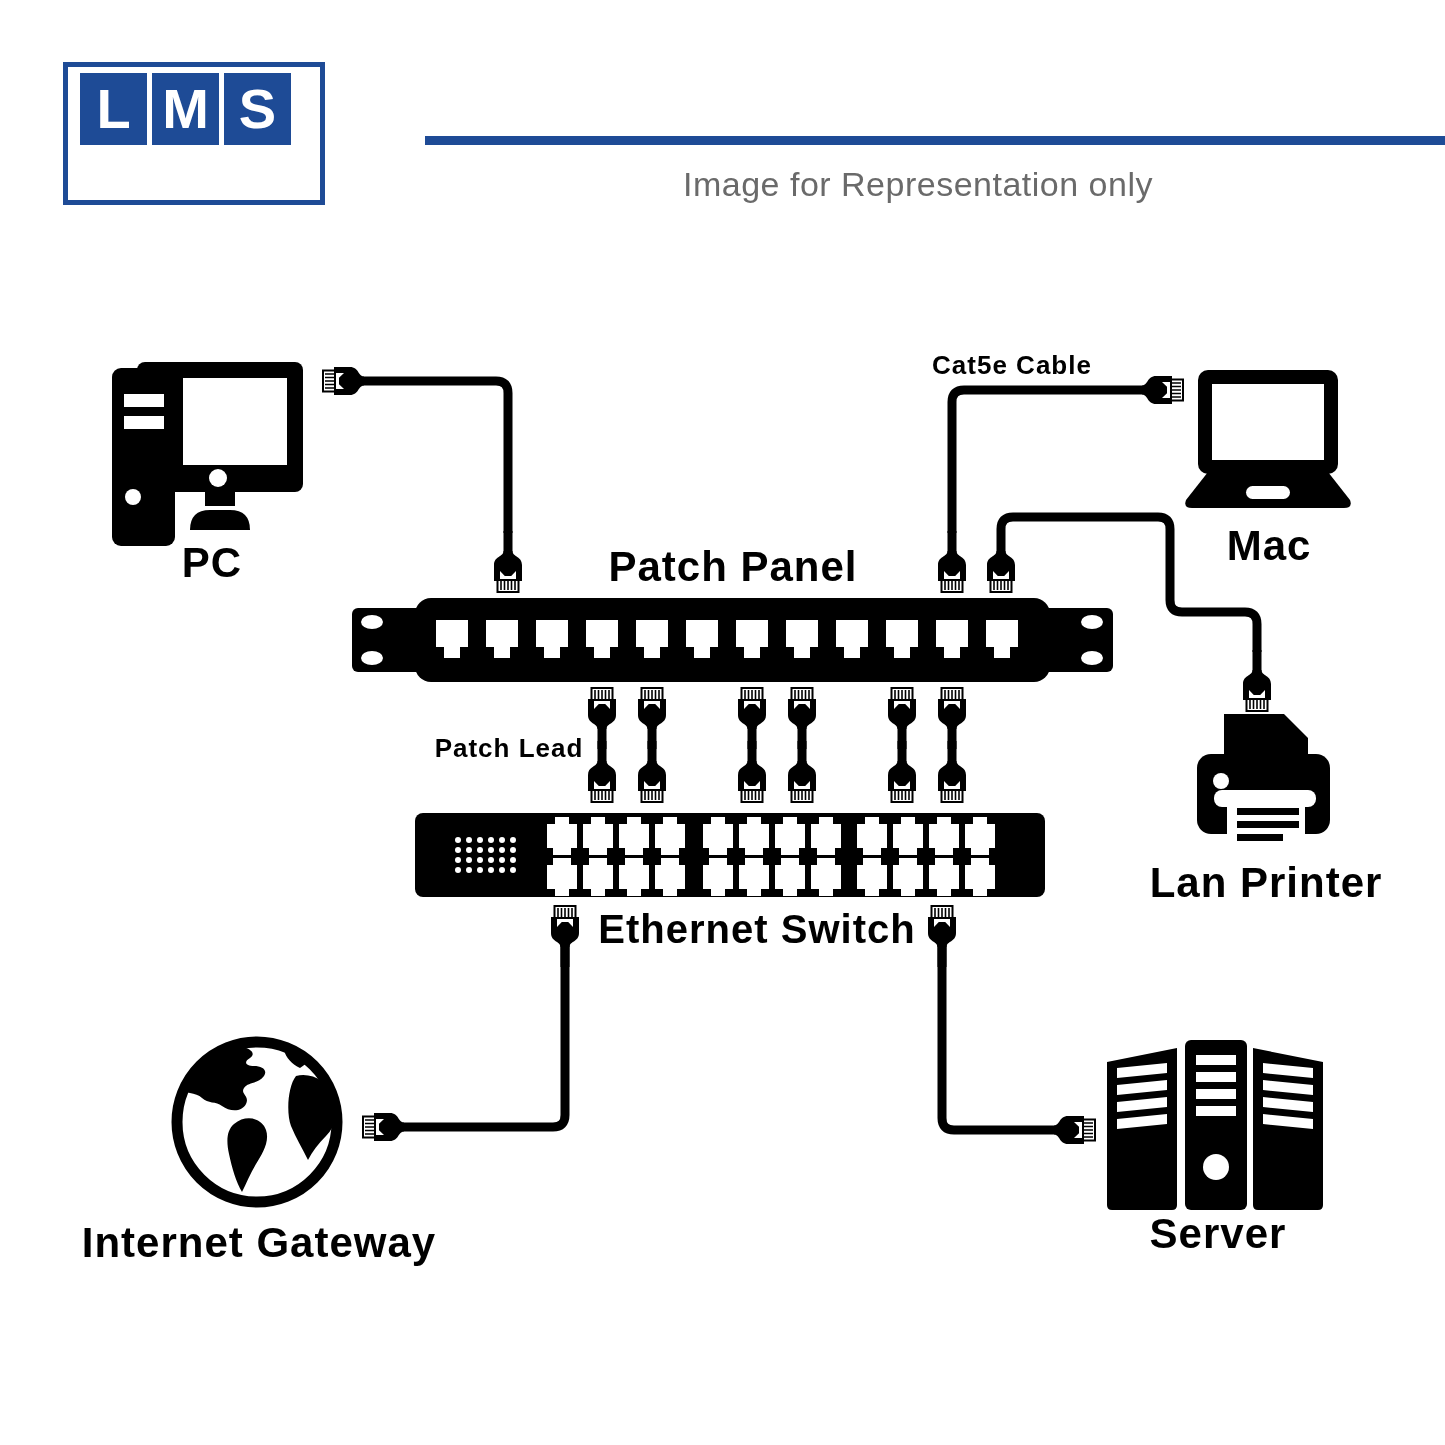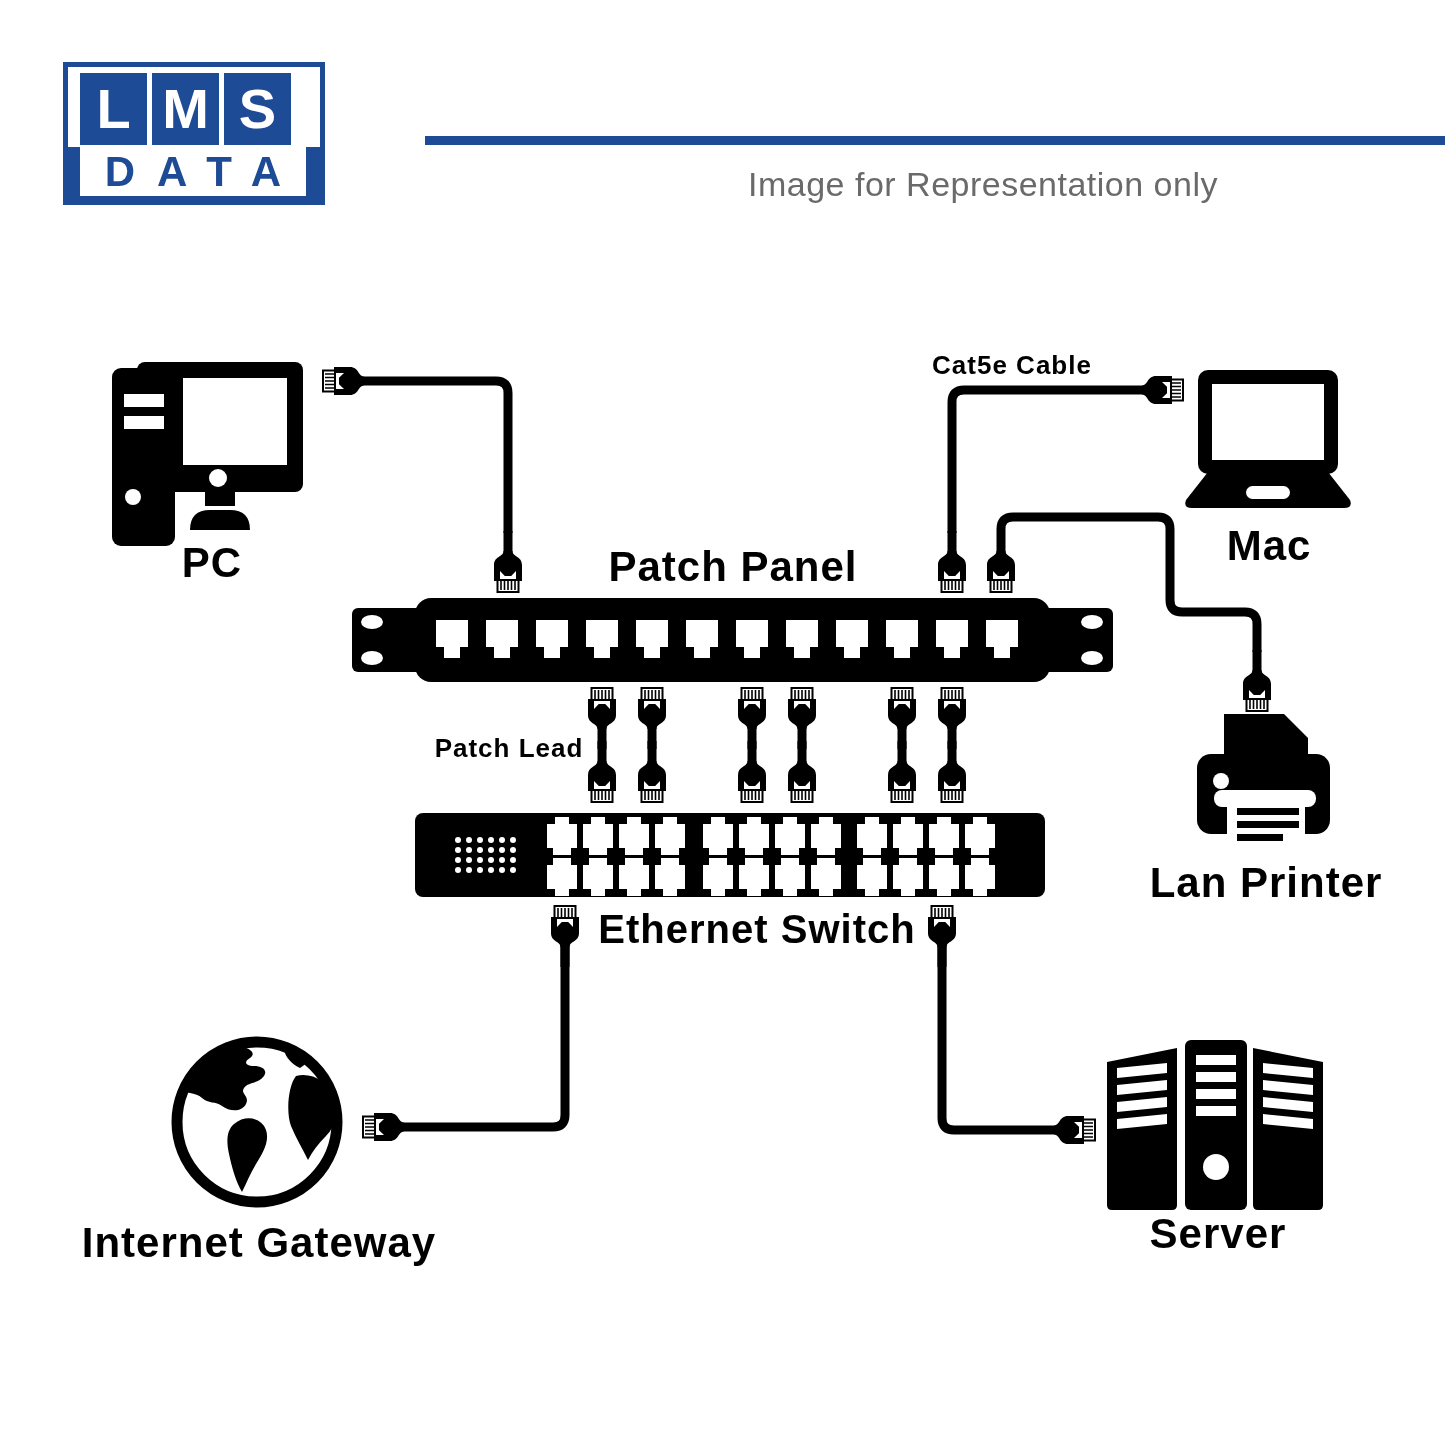--- a/index.html
+++ b/index.html
@@ -31,21 +31,21 @@
   }
   .logo-word{
     color:var(--brand-blue);font-weight:bold;font-size:42px;
     letter-spacing:22px;margin-right:-22px;line-height:1;
   }
   .blue-line{
     position:absolute;left:425px;top:136px;width:1020px;height:9px;
     background:var(--brand-blue);
   }
   .note{
-    position:absolute;left:618px;top:165px;width:600px;text-align:right;
+    position:absolute;left:618px;top:165px;width:600px;text-align:center;
     font-size:34px;color:var(--note-gray);letter-spacing:0.5px;
   }
   
   .diagram{position:absolute;left:0;top:0;}
   .lbl{font-weight:bold;fill:var(--ink);text-anchor:middle;letter-spacing:1px;}
   .lbl-lg{font-size:42px;}
   .lbl-md{font-size:40px;}
   .lbl-sm{font-size:26px;}
   .cable{stroke:var(--ink);stroke-width:9;fill:none;stroke-linejoin:round;stroke-linecap:butt;}
   .ink{fill:var(--ink);}
@@ -59,25 +59,20 @@
     <div class="logo-tiles">
       <div class="tile">
           <span>L</span>
         </div>
       <div class="tile">
           <span>M</span>
         </div>
       <div class="tile">
           <span>S</span>
         </div>
-    </div>
-    <div class="logo-word-band">
-      <div class="logo-word-panel">
-        <span class="logo-word">DATA</span>
-      </div>
     </div>
   </div>
 </div>
 
 <div class="blue-line"></div>
 <div class="note">Image for Representation only</div>
 
 <svg class="diagram" width="1445" height="1445" viewBox="0 0 1445 1445">
   <defs>
 

